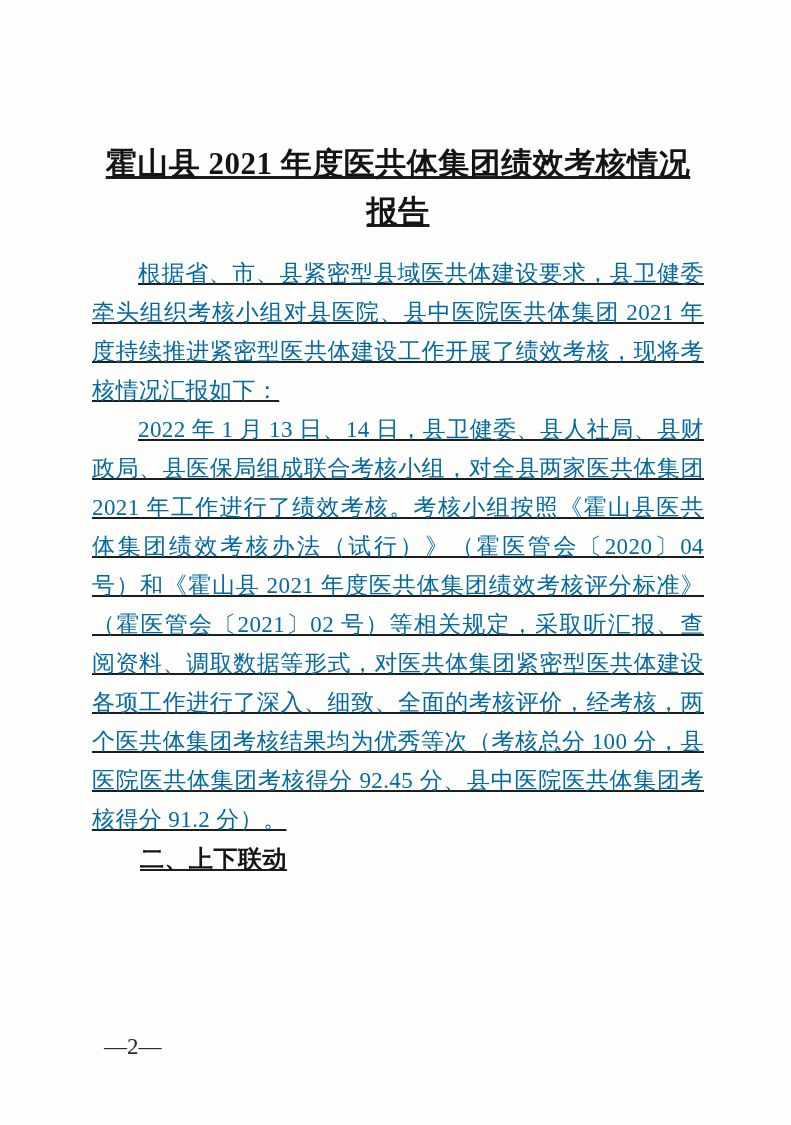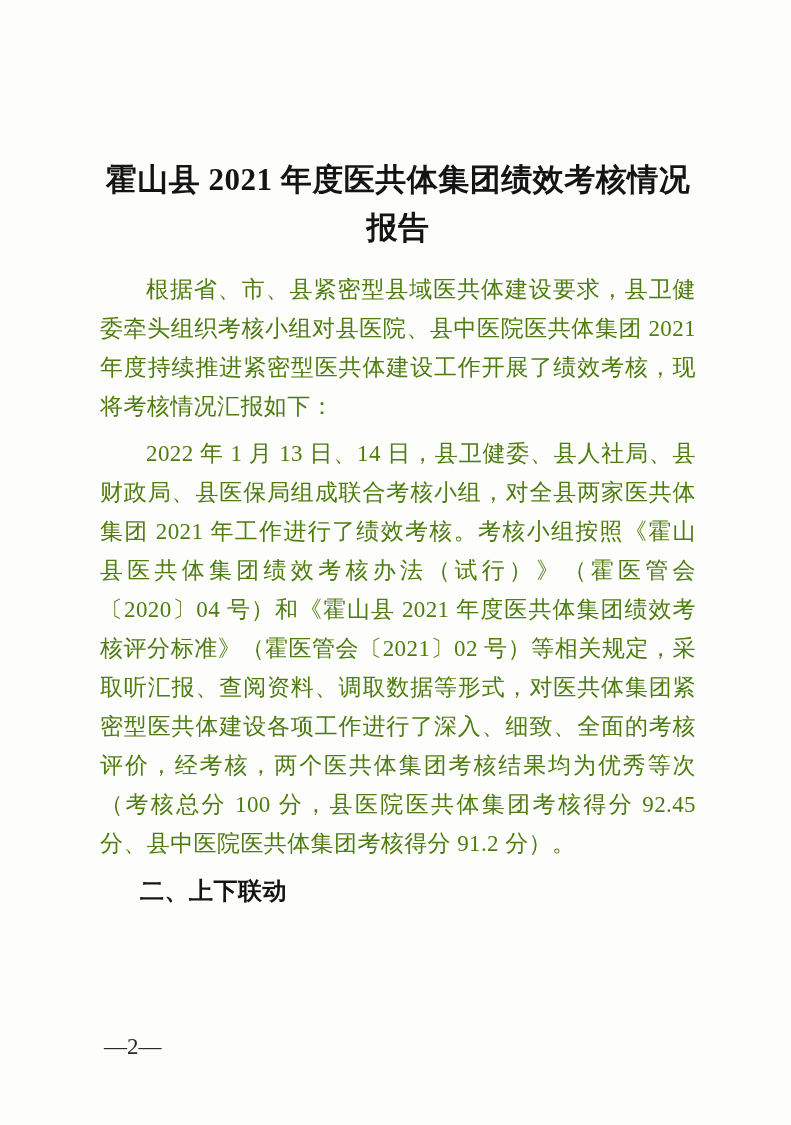--- a/index.html
+++ b/index.html
@@ -11,42 +11,43 @@
     position: relative;
     width: 791px;
     height: 1125px;
     background: #fdfdfb;
     overflow: hidden;
     font-family: "Liberation Serif", "DejaVu Serif", serif;
     color: #1d1d1d;
   }
   .content {
     position: absolute;
-    top: 156px;
+    top: 140px;
     left: 92px;
     width: 612px;
+    text-decoration: underline;
   }
   .doc-title {
     font-size: 31px;
     line-height: 48px;
     font-weight: bold;
     text-align: center;
     letter-spacing: 0.5px;
     color: #141414;
     margin: 0 0 18px 0;
   }
   .para {
     font-size: 23px;
     line-height: 39px;
     letter-spacing: 0.4px;
     text-align: justify;
     text-justify: inter-ideograph;
     text-indent: 2em;
-    margin: 8px;
-    color: #4d7c0f;
+    margin: 0;
+    color: #0369a1;
   }
   .sec-heading {
     font-family: "Liberation Sans", "DejaVu Sans", sans-serif;
     font-size: 24px;
     line-height: 39px;
     font-weight: bold;
     text-indent: 2em;
     letter-spacing: 0.5px;
     margin: 0;
     color: #141414;

